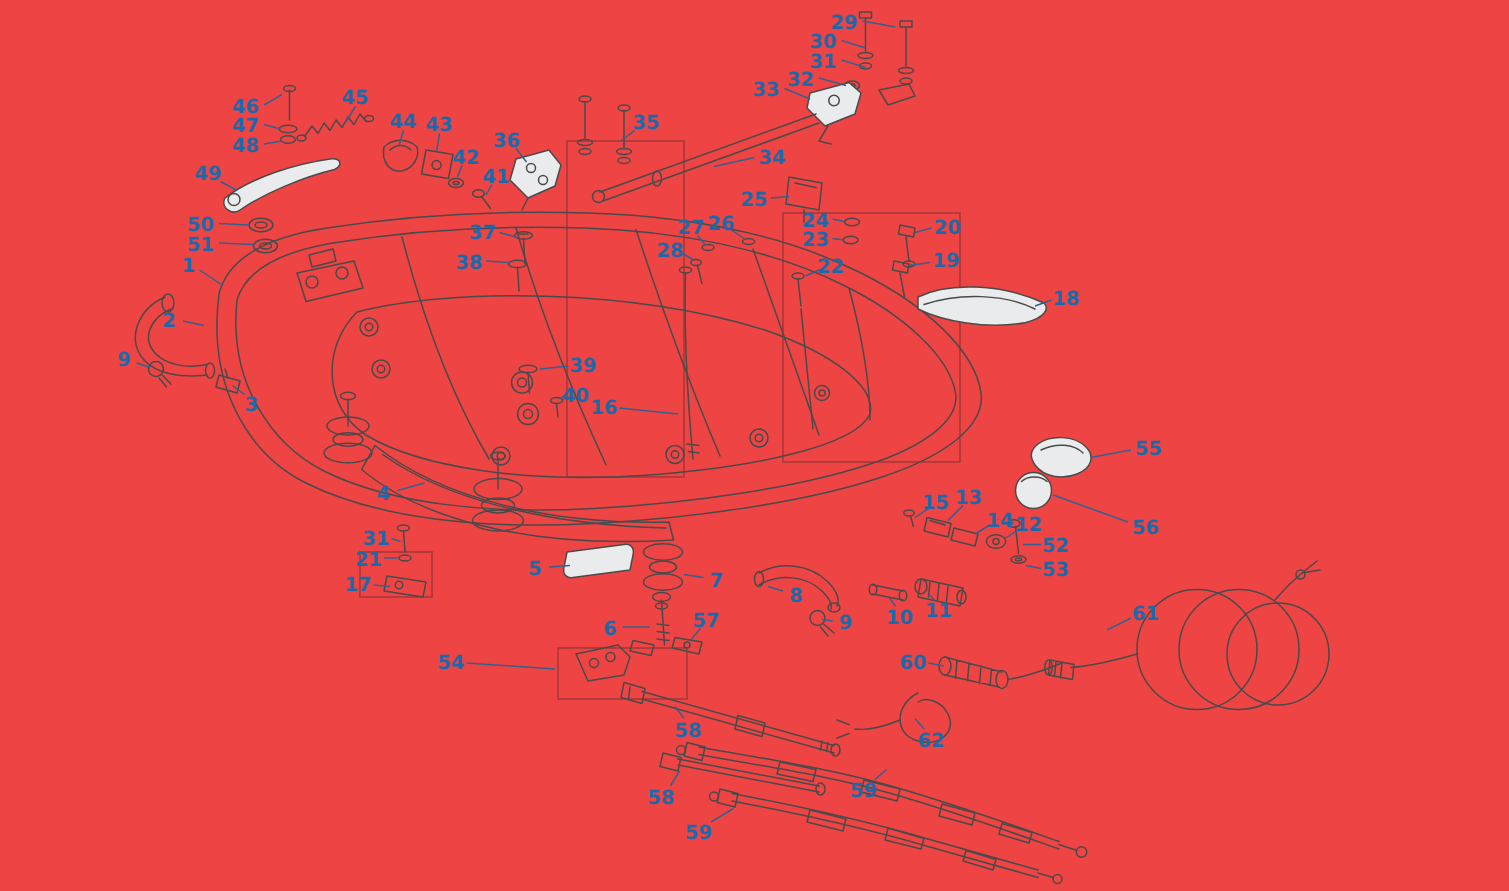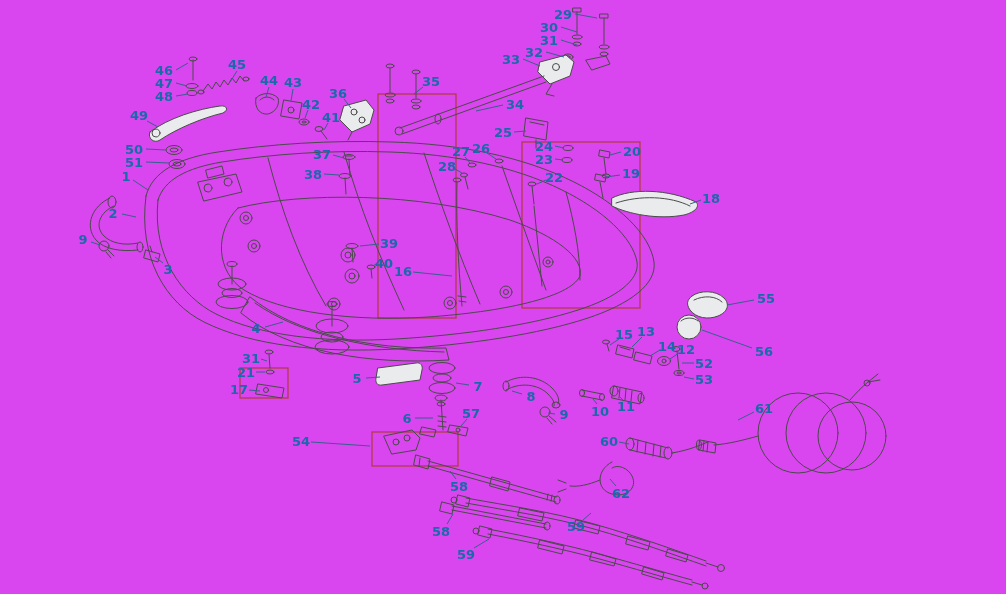--- a/index.html
+++ b/index.html
@@ -1,16 +1,16 @@
 <!DOCTYPE html>
 <html style="--callout: #1a6aab; --leader: #35608d; --groupbox: #b03a3a;"><head>
 <meta charset="utf-8">
 <style>
   html,body{margin:0;padding:0;background:#fff;}
-  .stage{position:relative;width:1006px;height:594px;background:#d946ef;overflow:hidden;}
+  .stage{position:relative;width:1006px;height:594px;background:#ef4444;overflow:hidden;}
   .stage svg{position:absolute;left:0;top:0;}
   .art{stroke:#4a4a4a;fill:none;stroke-width:1;stroke-linejoin:round;stroke-linecap:round;}
   .fill-light{fill:#e9ebec;}
   .groupbox{stroke:var(--groupbox,#b03a3a);fill:none;stroke-width:1.2;}
   .leader{stroke:var(--leader,#35608d);stroke-width:1;fill:none;}
   .callout{font-family:"DejaVu Sans",sans-serif;font-weight:bold;font-size:13px;
            fill:var(--callout,#1a6aab);text-anchor:middle;}
 </style>
 </head>
 <body>

